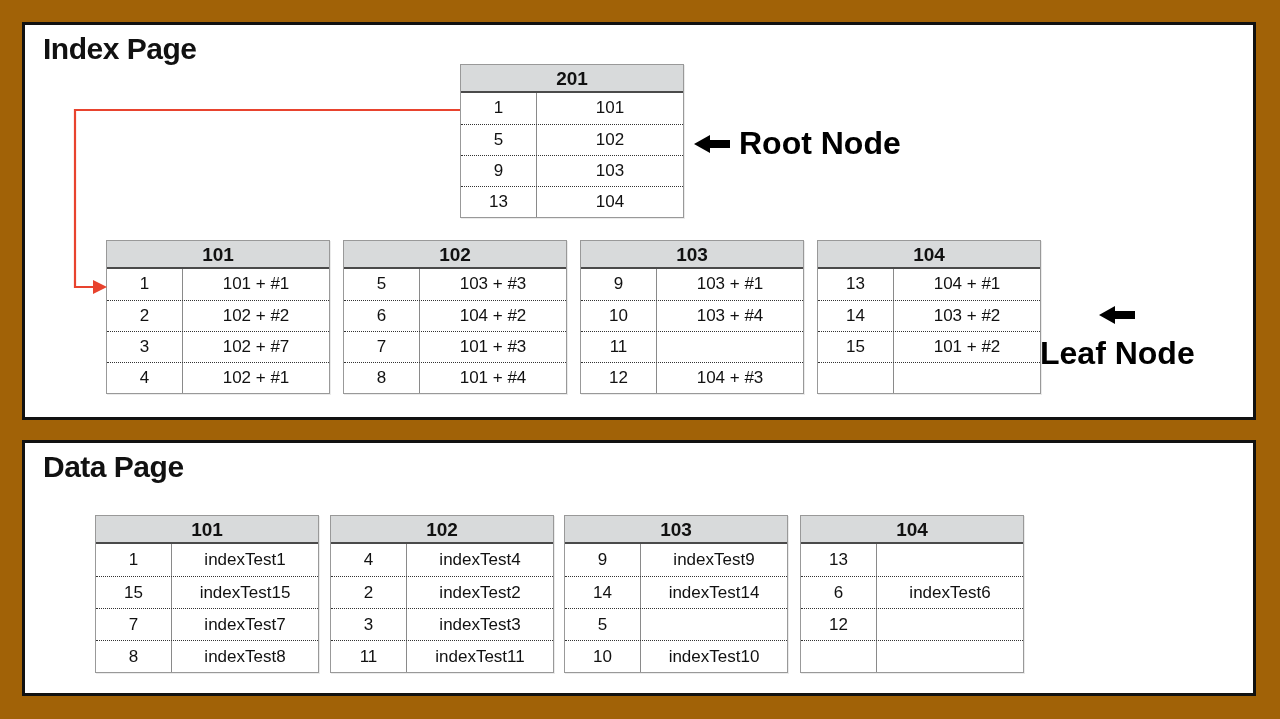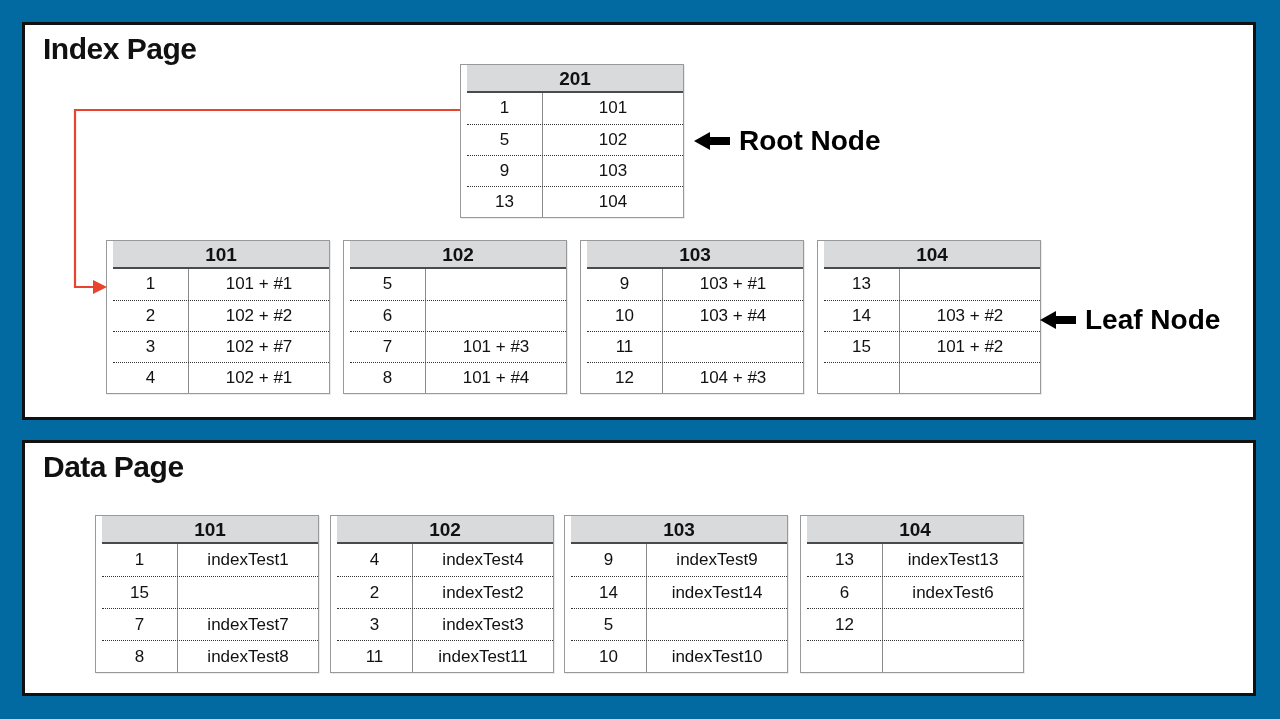--- a/index.html
+++ b/index.html
@@ -1,48 +1,48 @@
 <!DOCTYPE html>
 <html><head>
 <meta charset="utf-8">
 <style>
   * { margin:0; padding:0; box-sizing:border-box; }
   html,body { background:#fff; }
   body { font-family:"Liberation Sans","DejaVu Sans",sans-serif; }
-  #stage { position:relative; width:1280px; height:719px; background:#0369a1; overflow:hidden; }
+  #stage { position:relative; width:1280px; height:719px; background:#a16207; overflow:hidden; }
 
   .page-box { position:absolute; border:3px solid #111; background:#fff; }
   #index-box { left:22px; top:22px; width:1234px; height:398px; }
   #data-box  { left:22px; top:440px; width:1234px; height:256px; }
 
   .page-title { position:absolute; left:18px; top:7px; font-size:30px; font-weight:800; color:#111; letter-spacing:-0.5px; }
 
-  .tbl { position:absolute; width:224px; background:#fff; border:1.5px solid #999; box-shadow:1px 1px 0 rgba(0,0,0,0.08);padding-left:6px; }
+  .tbl { position:absolute; width:224px; background:#fff; border:1.5px solid #999; box-shadow:1px 1px 0 rgba(0,0,0,0.08); }
   .tbl-header { background:#d8dadb; border-bottom:2px solid #4a4a4a; font-weight:700; font-size:19px; color:#111; text-align:center; height:28px; line-height:27px; }
   .row { display:flex; height:31px; }
   .row + .row { border-top:1.2px dotted #333; }
   .row .k { width:76px; border-right:1.6px solid #8a8a8a; text-align:center; font-size:17px; line-height:30px; color:#111; }
   .row .v { flex:1; text-align:center; font-size:17px; line-height:30px; color:#111; }
   .dtbl .row { height:32px; }
   .dtbl .row .k, .dtbl .row .v { line-height:31px; }
 
   #root-table { left:460px; top:64px; }
   #leaf-101 { left:106px; top:240px; }
   #leaf-102 { left:343px; top:240px; }
   #leaf-103 { left:580px; top:240px; }
   #leaf-104 { left:817px; top:240px; }
 
   #data-101 { left:95px;  top:515px; }
   #data-102 { left:330px; top:515px; }
   #data-103 { left:564px; top:515px; }
   #data-104 { left:800px; top:515px; }
 
-  .node-label { position:absolute; display:flex; align-items:center; gap:9px; font-size:28px; font-weight:800; color:#000; white-space:nowrap; }
+  .node-label { position:absolute; display:flex; align-items:center; gap:9px; font-size:32px; font-weight:800; color:#000; white-space:nowrap; }
   #root-label { left:694px; top:125px; }
-  #leaf-label { left:1040px; top:304px; }
+  #leaf-label { left:1040px; top:304px;flex-direction:column; }
   .arrow-glyph { display:inline-block; }
 
   #pointer-svg { position:absolute; left:0; top:0; pointer-events:none; }
 </style>
 </head>
 <body>
 
 <div id="stage">
 
   <div class="page-box" id="index-box">
@@ -86,23 +86,25 @@
     <div class="row">
         <span class="k">4</span>
         <span class="v">102 + #1</span>
       </div>
   </div>
 
   <div class="tbl" id="leaf-102">
     <div class="tbl-header">102</div>
     <div class="row">
         <span class="k">5</span>
+        <span class="v">103 + #3</span>
       </div>
     <div class="row">
         <span class="k">6</span>
+        <span class="v">104 + #2</span>
       </div>
     <div class="row">
         <span class="k">7</span>
         <span class="v">101 + #3</span>
       </div>
     <div class="row">
         <span class="k">8</span>
         <span class="v">101 + #4</span>
       </div>
   </div>
@@ -123,20 +125,21 @@
     <div class="row">
         <span class="k">12</span>
         <span class="v">104 + #3</span>
       </div>
   </div>
 
   <div class="tbl" id="leaf-104">
     <div class="tbl-header">104</div>
     <div class="row">
         <span class="k">13</span>
+        <span class="v">104 + #1</span>
       </div>
     <div class="row">
         <span class="k">14</span>
         <span class="v">103 + #2</span>
       </div>
     <div class="row">
         <span class="k">15</span>
         <span class="v">101 + #2</span>
       </div>
     <div class="row">
@@ -169,20 +172,21 @@
   </div>
 
   <div class="tbl dtbl" id="data-101">
     <div class="tbl-header">101</div>
     <div class="row">
         <span class="k">1</span>
         <span class="v">indexTest1</span>
       </div>
     <div class="row">
         <span class="k">15</span>
+        <span class="v">indexTest15</span>
       </div>
     <div class="row">
         <span class="k">7</span>
         <span class="v">indexTest7</span>
       </div>
     <div class="row">
         <span class="k">8</span>
         <span class="v">indexTest8</span>
       </div>
   </div>
@@ -223,21 +227,20 @@
     <div class="row">
         <span class="k">10</span>
         <span class="v">indexTest10</span>
       </div>
   </div>
 
   <div class="tbl dtbl" id="data-104">
     <div class="tbl-header">104</div>
     <div class="row">
         <span class="k">13</span>
-        <span class="v">indexTest13</span>
       </div>
     <div class="row">
         <span class="k">6</span>
         <span class="v">indexTest6</span>
       </div>
     <div class="row">
         <span class="k">12</span>
       </div>
     <div class="row">
         <span class="k"></span>

